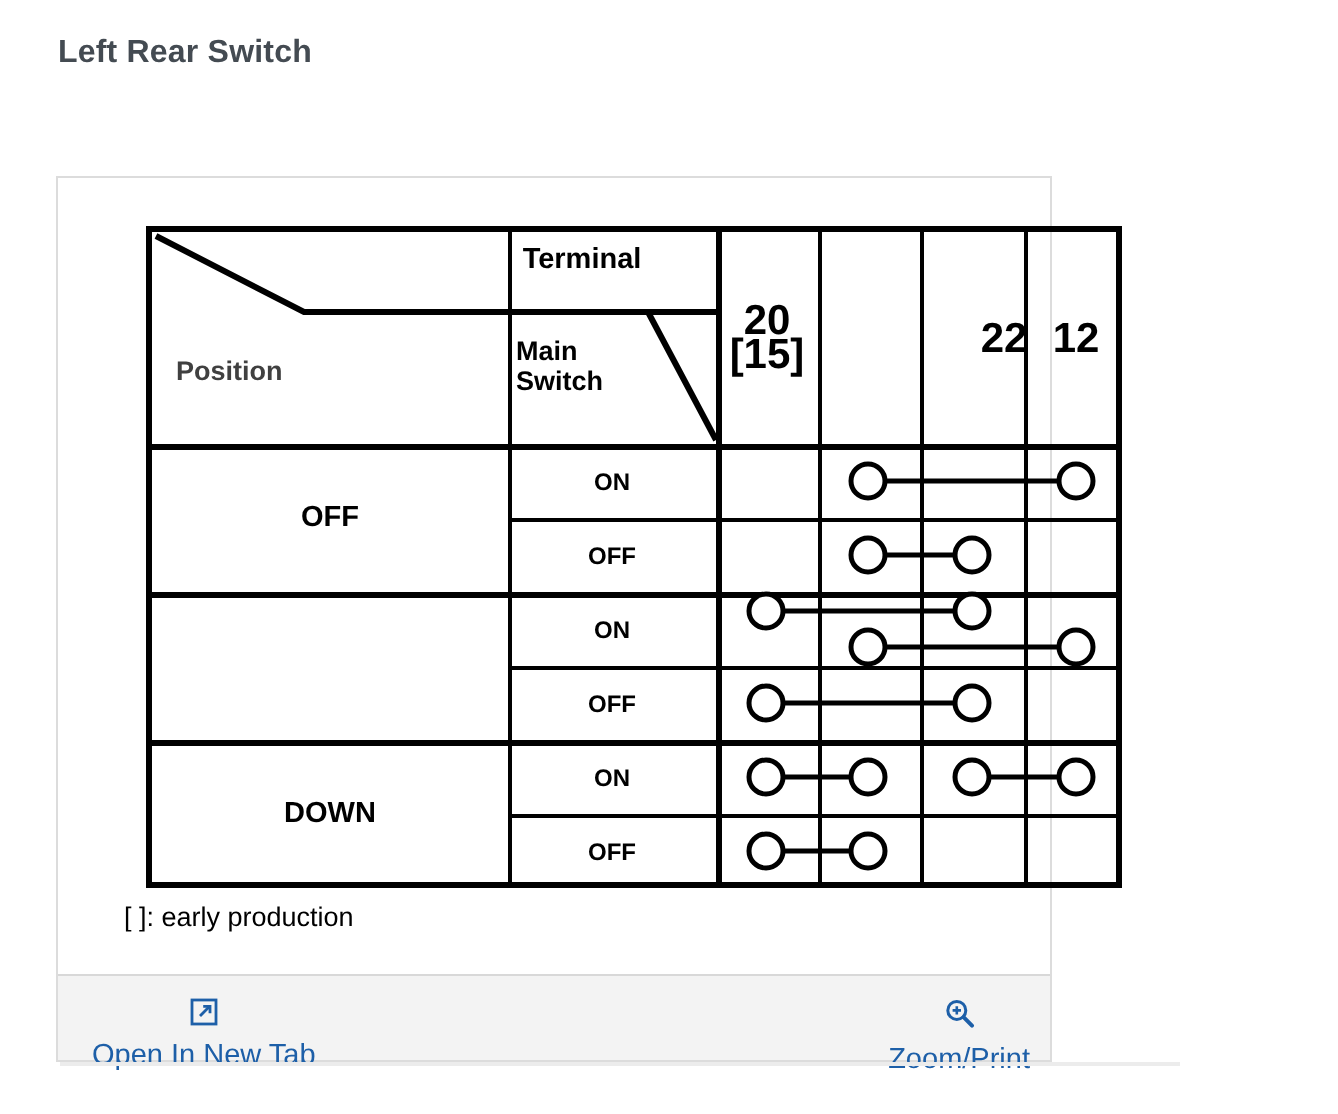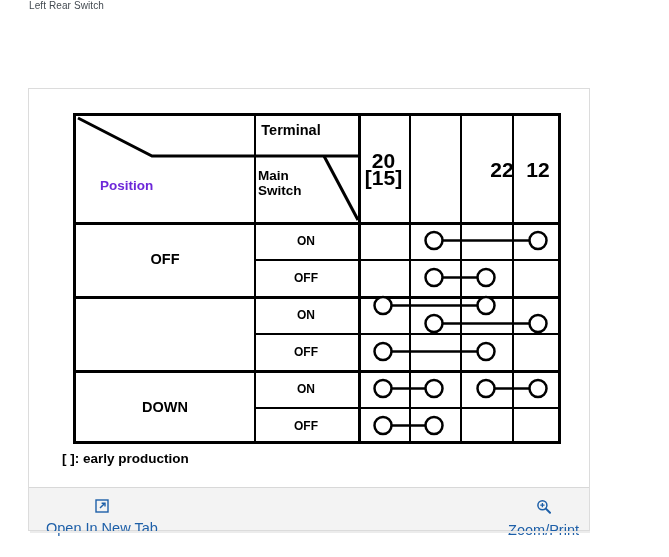--- a/index.html
+++ b/index.html
@@ -12,33 +12,33 @@
     height: 557px;
     font-family: "Liberation Sans", sans-serif;
     position: relative;
     overflow: hidden;
   }
 
   
   .page-title {
     position: absolute;
     left: 29px;
-    top: 0;
-    font-size: 10px;
-    font-weight: normal;
+    top: 18px;
+    font-size: 16px;
+    font-weight: bold;
     color: #444b52;
     letter-spacing: 0.1px;
   }
 
   
   .card {
     position: absolute;
     left: 28px;
     top: 88px;
-    width: 562px;
+    width: 498px;
     height: 443px;
     background: #ffffff;
     border: 1px solid #dcdcdc;
     box-sizing: border-box;
   }
 
   
   .figure {
     position: absolute;
     left: 0;
@@ -89,22 +89,21 @@
     font-size: 14.5px;
     font-weight: bold;
     color: #000;
   }
   .hdr-position {
     position: absolute;
     left: 12px;
     top: 62px;
     font-size: 13.5px;
     font-weight: bold;
-    color: #6d28d9;
-    margin-left: 12px;
+    color: #404040;
   }
   .hdr-mainswitch {
     position: absolute;
     left: 182px;
     top: 52px;
     font-size: 13.5px;
     font-weight: bold;
     line-height: 15px;
     color: #000;
   }
@@ -164,21 +163,21 @@
     top: 0;
     pointer-events: none;
   }
 
   
   .caption {
     position: absolute;
     left: 33px;
     top: 362px;
     font-size: 13.5px;
-    font-weight: bold;
+    font-weight: normal;
     color: #000;
   }
 
   
   .footer {
     position: absolute;
     left: 0;
     bottom: 0;
     width: 100%;
     height: 43px;

